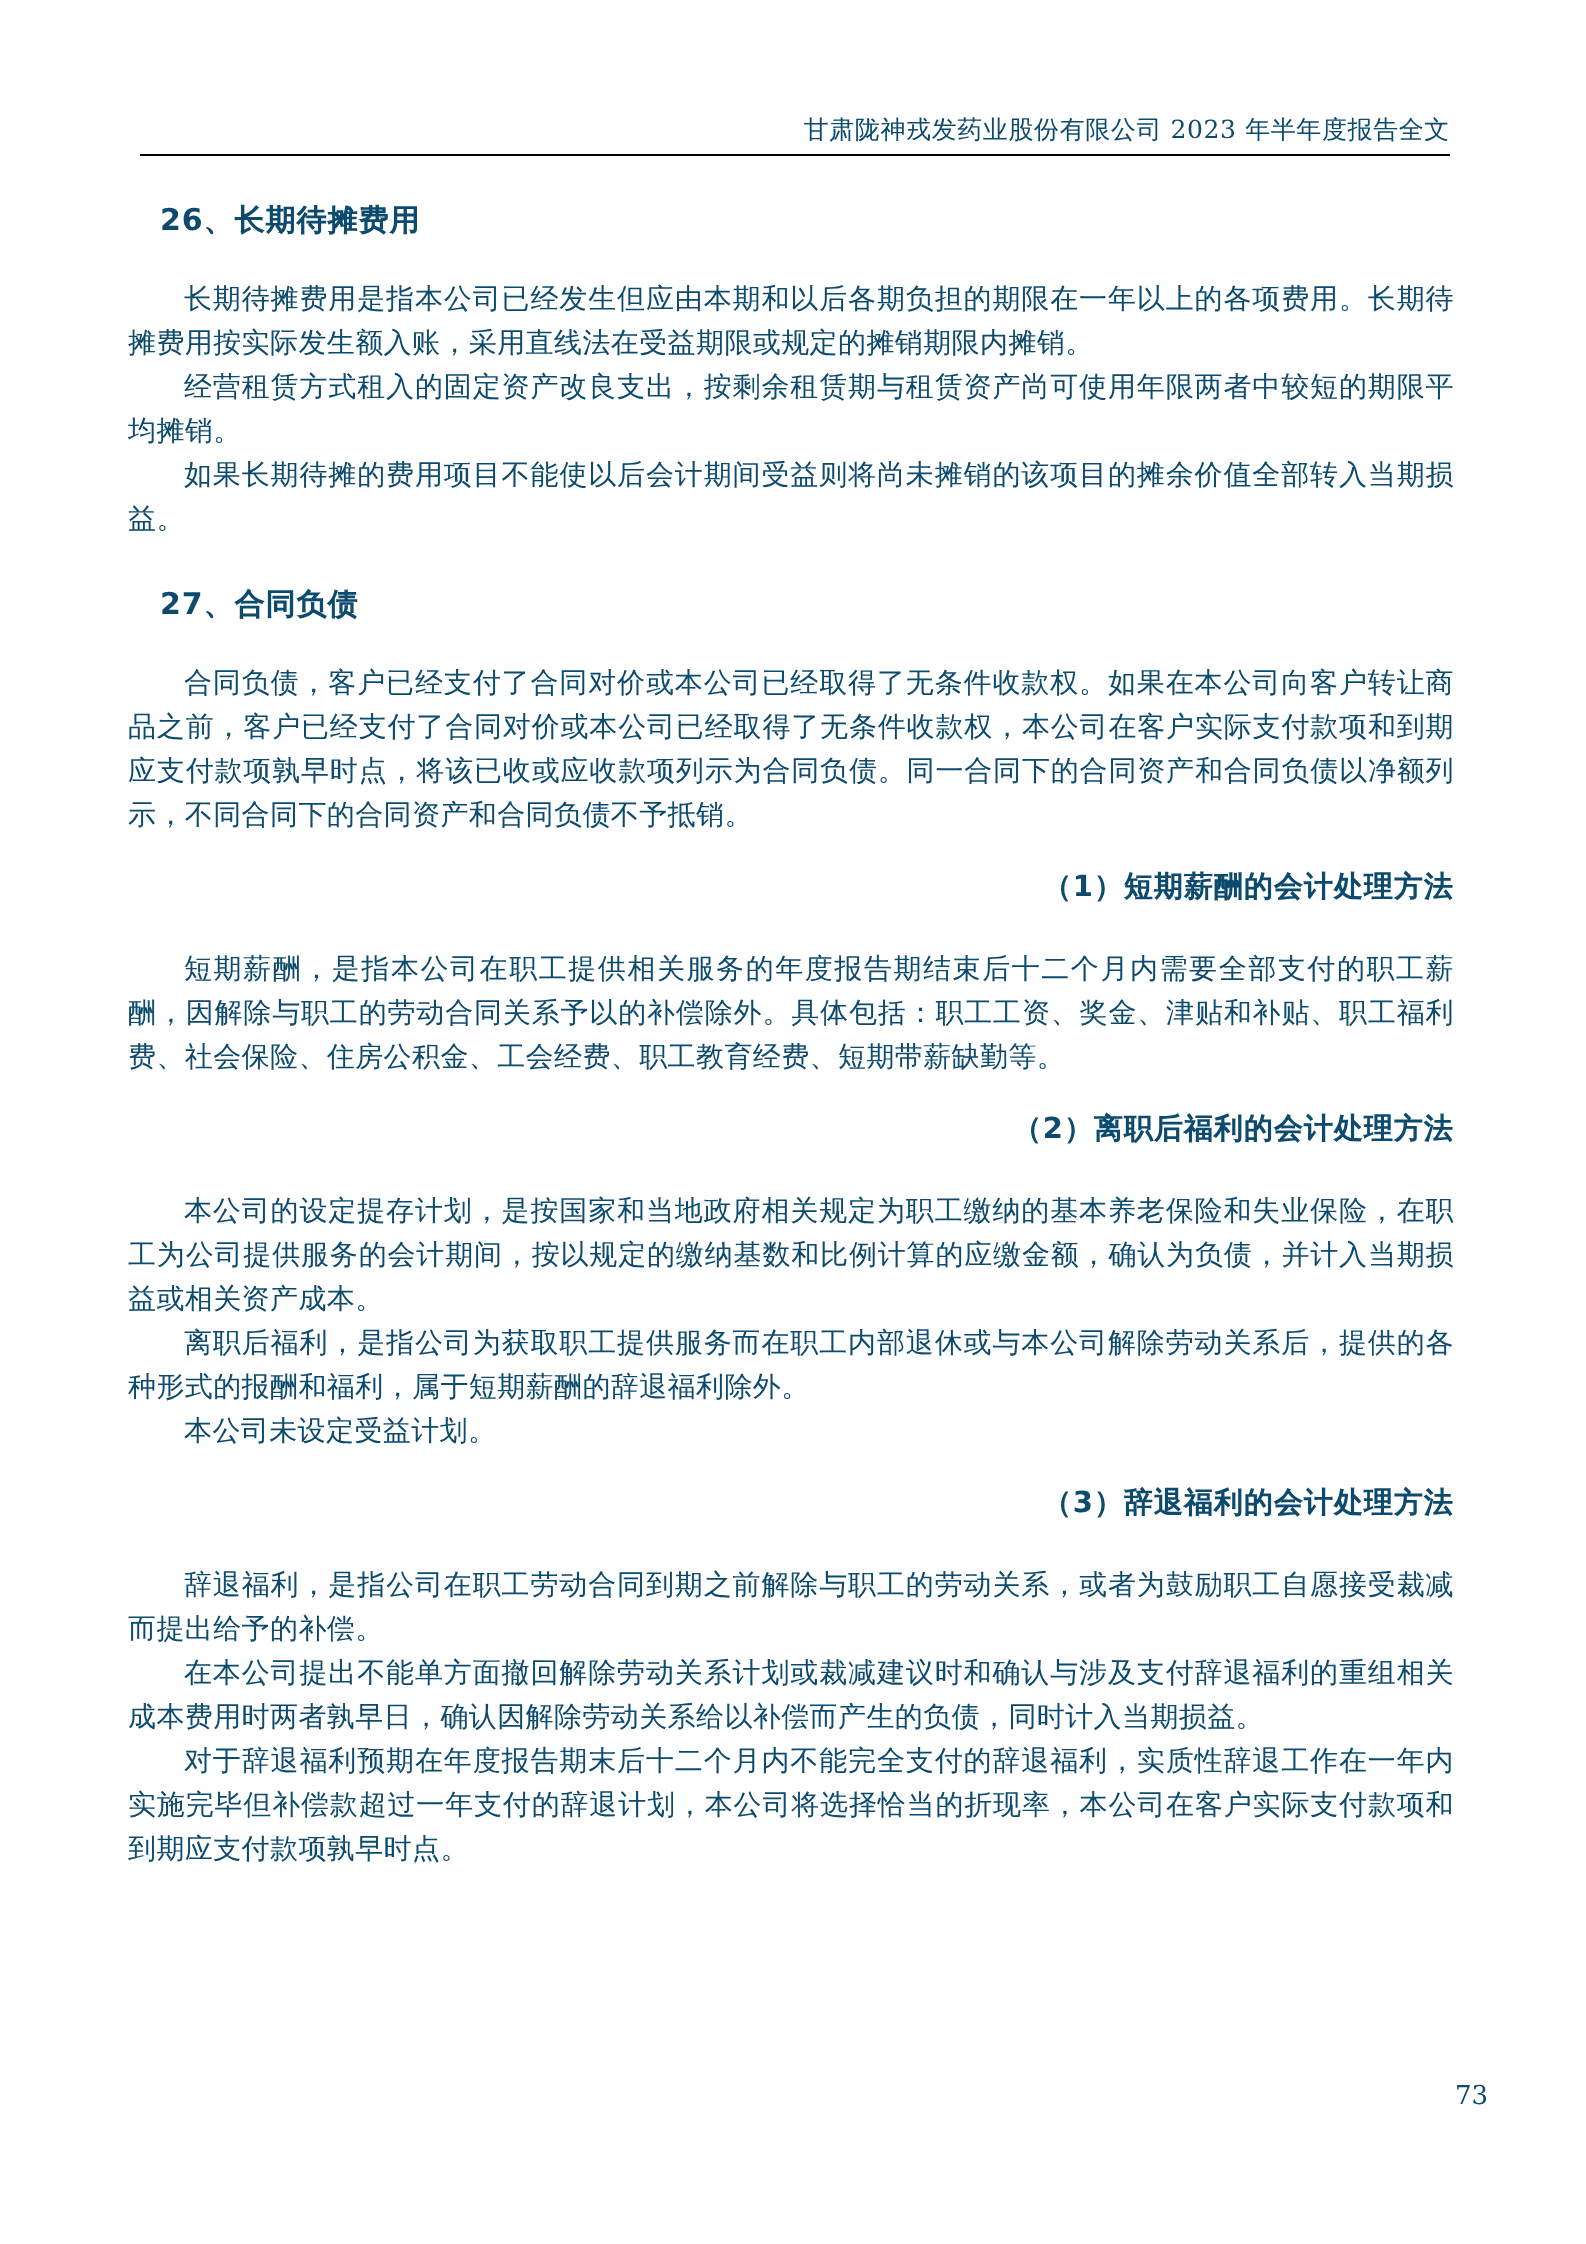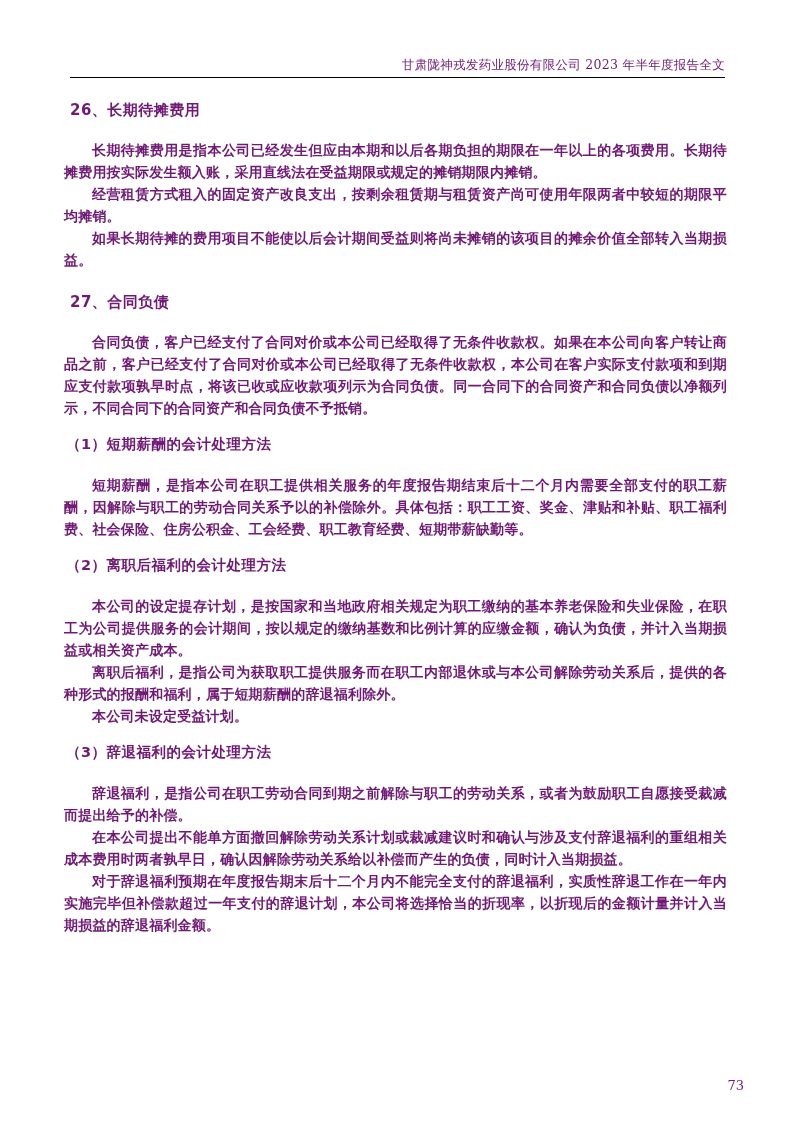--- a/index.html
+++ b/index.html
@@ -2,21 +2,21 @@
 <html lang="zh"><head>
 <meta charset="utf-8">
 <style>
   html, body { margin: 0; padding: 0; background: #ffffff; }
   .page {
     position: relative;
     width: 793px;
     height: 1122px;
     margin: 0 auto;
     background: #ffffff;
-    color: #701a75;
+    color: #0c4a6e;
     font-family: "DejaVu Serif", "Liberation Serif", serif;
     overflow: hidden;
   }
   .report-header {
     position: absolute;
     top: 56px;
     left: 70px;
     right: 68px;
     text-align: right;
     font-size: 12.5px;
@@ -29,43 +29,43 @@
     position: absolute;
     top: 79px;
     left: 64px;
     right: 66px;
   }
   .sec-heading {
     font-family: "DejaVu Sans", "Liberation Sans", sans-serif;
     font-weight: bold;
     font-size: 15px;
     line-height: 17px;
-    margin: 23px 0 20px 6px;
+    margin: 23px 0 20px 16px;
     letter-spacing: 0.5px;
   }
   .sub-heading {
     font-family: "DejaVu Sans", "Liberation Sans", sans-serif;
     font-weight: bold;
     font-size: 14.5px;
     line-height: 16px;
     margin: 17px 0 22px 2px;
     letter-spacing: 0.5px;
+    text-align: right;
   }
   .body-para {
     font-size: 14px;
     line-height: 22px;
     margin: 0;
     text-indent: 2em;
     text-align: justify;
     letter-spacing: 0.2px;
-    font-weight: bold;
   }
   .page-number {
     position: absolute;
-    top: 1078px;
+    top: 1041px;
     right: 49px;
     font-size: 13px;
     line-height: 16px;
     text-align: right;
   }
 </style>
 </head>
 <body>
 
 <div class="page">
@@ -87,19 +87,19 @@
     <p class="body-para">短期薪酬，是指本公司在职工提供相关服务的年度报告期结束后十二个月内需要全部支付的职工薪酬，因解除与职工的劳动合同关系予以的补偿除外。具体包括：职工工资、奖金、津贴和补贴、职工福利费、社会保险、住房公积金、工会经费、职工教育经费、短期带薪缺勤等。</p>
 
     <div class="sub-heading">（2）离职后福利的会计处理方法</div>
     <p class="body-para">本公司的设定提存计划，是按国家和当地政府相关规定为职工缴纳的基本养老保险和失业保险，在职工为公司提供服务的会计期间，按以规定的缴纳基数和比例计算的应缴金额，确认为负债，并计入当期损益或相关资产成本。</p>
     <p class="body-para">离职后福利，是指公司为获取职工提供服务而在职工内部退休或与本公司解除劳动关系后，提供的各种形式的报酬和福利，属于短期薪酬的辞退福利除外。</p>
     <p class="body-para">本公司未设定受益计划。</p>
 
     <div class="sub-heading">（3）辞退福利的会计处理方法</div>
     <p class="body-para">辞退福利，是指公司在职工劳动合同到期之前解除与职工的劳动关系，或者为鼓励职工自愿接受裁减而提出给予的补偿。</p>
     <p class="body-para">在本公司提出不能单方面撤回解除劳动关系计划或裁减建议时和确认与涉及支付辞退福利的重组相关成本费用时两者孰早日，确认因解除劳动关系给以补偿而产生的负债，同时计入当期损益。</p>
-    <p class="body-para">对于辞退福利预期在年度报告期末后十二个月内不能完全支付的辞退福利，实质性辞退工作在一年内实施完毕但补偿款超过一年支付的辞退计划，本公司将选择恰当的折现率，以折现后的金额计量并计入当期损益的辞退福利金额。</p>
+    <p class="body-para">对于辞退福利预期在年度报告期末后十二个月内不能完全支付的辞退福利，实质性辞退工作在一年内实施完毕但补偿款超过一年支付的辞退计划，本公司将选择恰当的折现率，本公司在客户实际支付款项和到期应支付款项孰早时点。</p>
 
   </div>
 
   <div class="page-number">73</div>
 
 </div>
 
 </body></html>

